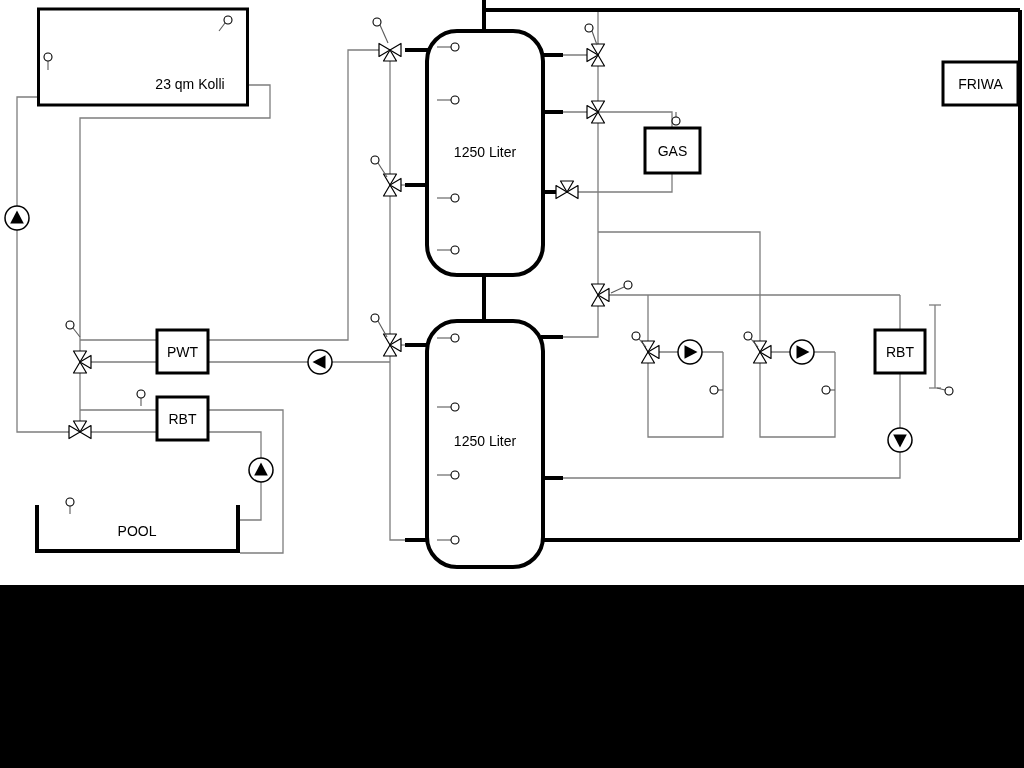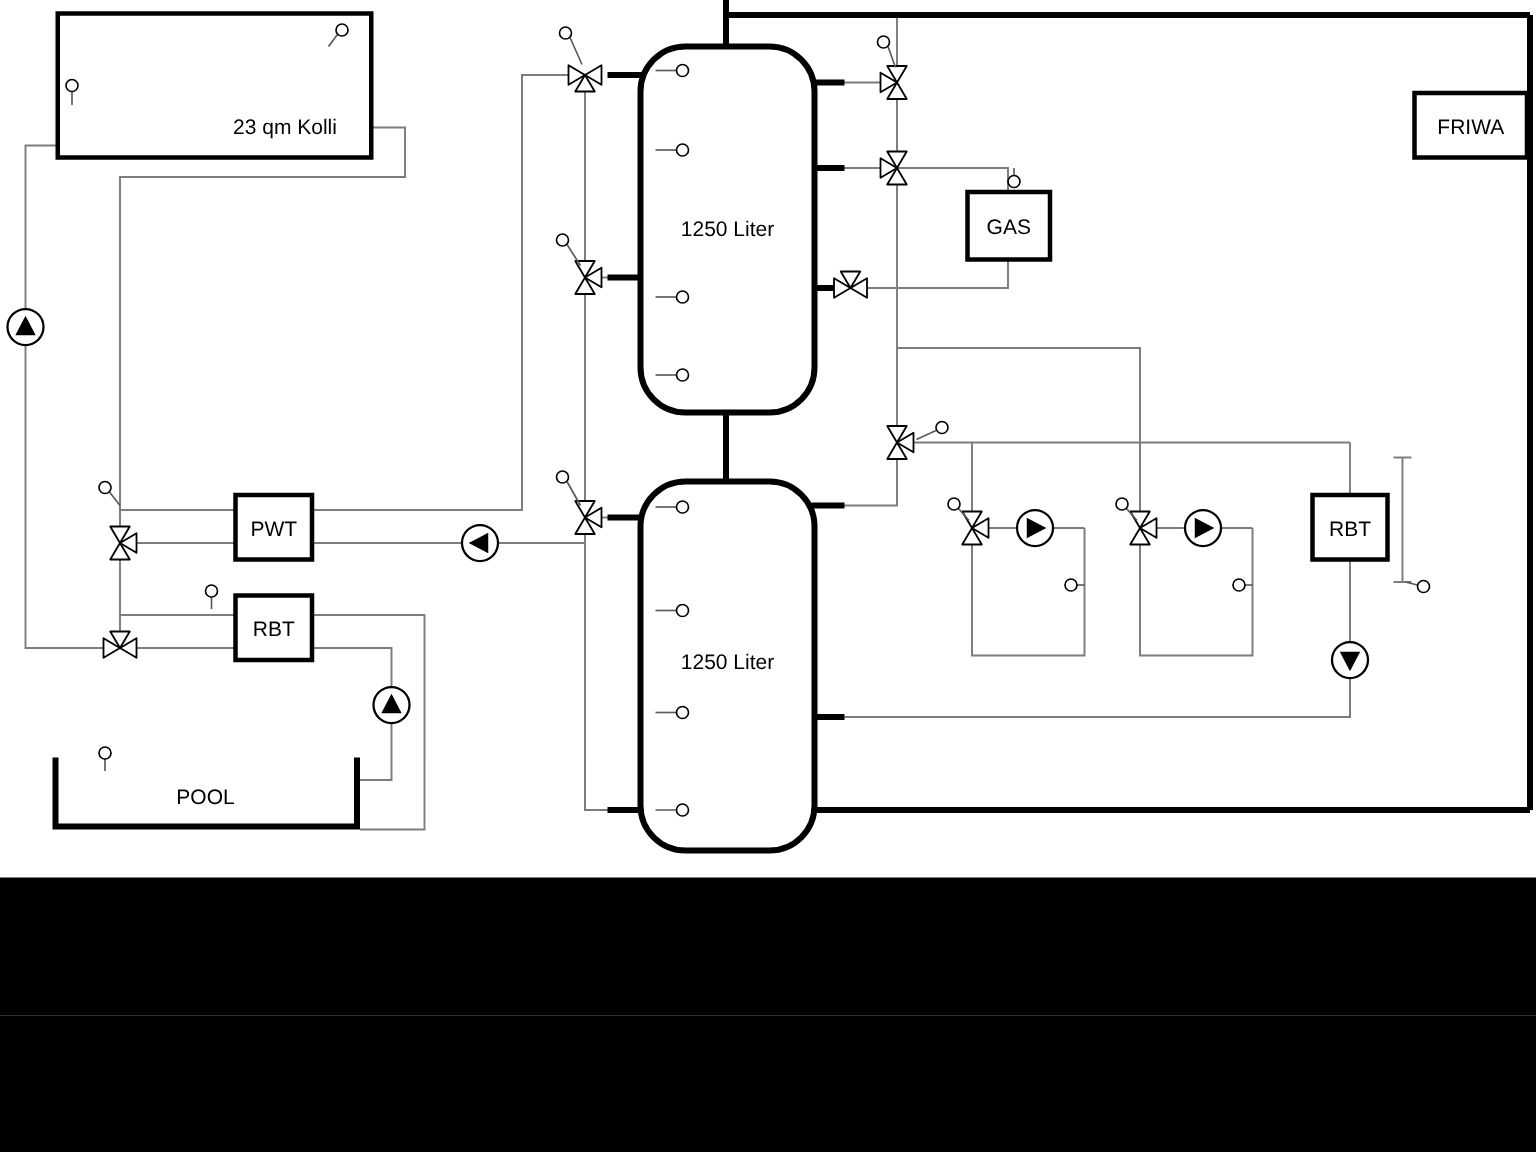--- a/index.html
+++ b/index.html
@@ -1,16 +1,16 @@
 <!DOCTYPE html>
 <html><head>
 <meta charset="utf-8">
 <style>
   html,body{margin:0;padding:0;background:#000;}
-  .screen{position:relative;width:1024px;height:677px;background:#ffffff;overflow:hidden;
+  .screen{position:relative;width:1024px;height:768px;background:#ffffff;overflow:hidden;
           font-family:"Liberation Sans", sans-serif;}
   svg{display:block;}
   .pipe{stroke:#000000;stroke-width:4;fill:none;}
   .thin{stroke:#7d7d7d;stroke-width:1.3;fill:none;}
   .box{fill:#ffffff;stroke:#000000;stroke-width:3;}
   .tank{fill:#ffffff;stroke:#000000;stroke-width:4;}
   .pool{fill:none;stroke:#000000;stroke-width:4;}
   .lbl{font-family:"Liberation Sans",sans-serif;font-size:14px;fill:#000;text-anchor:middle;}
   .pumpc{fill:#ffffff;stroke:#000000;stroke-width:1.5;}
   .pumpt{fill:#000000;stroke:none;}

